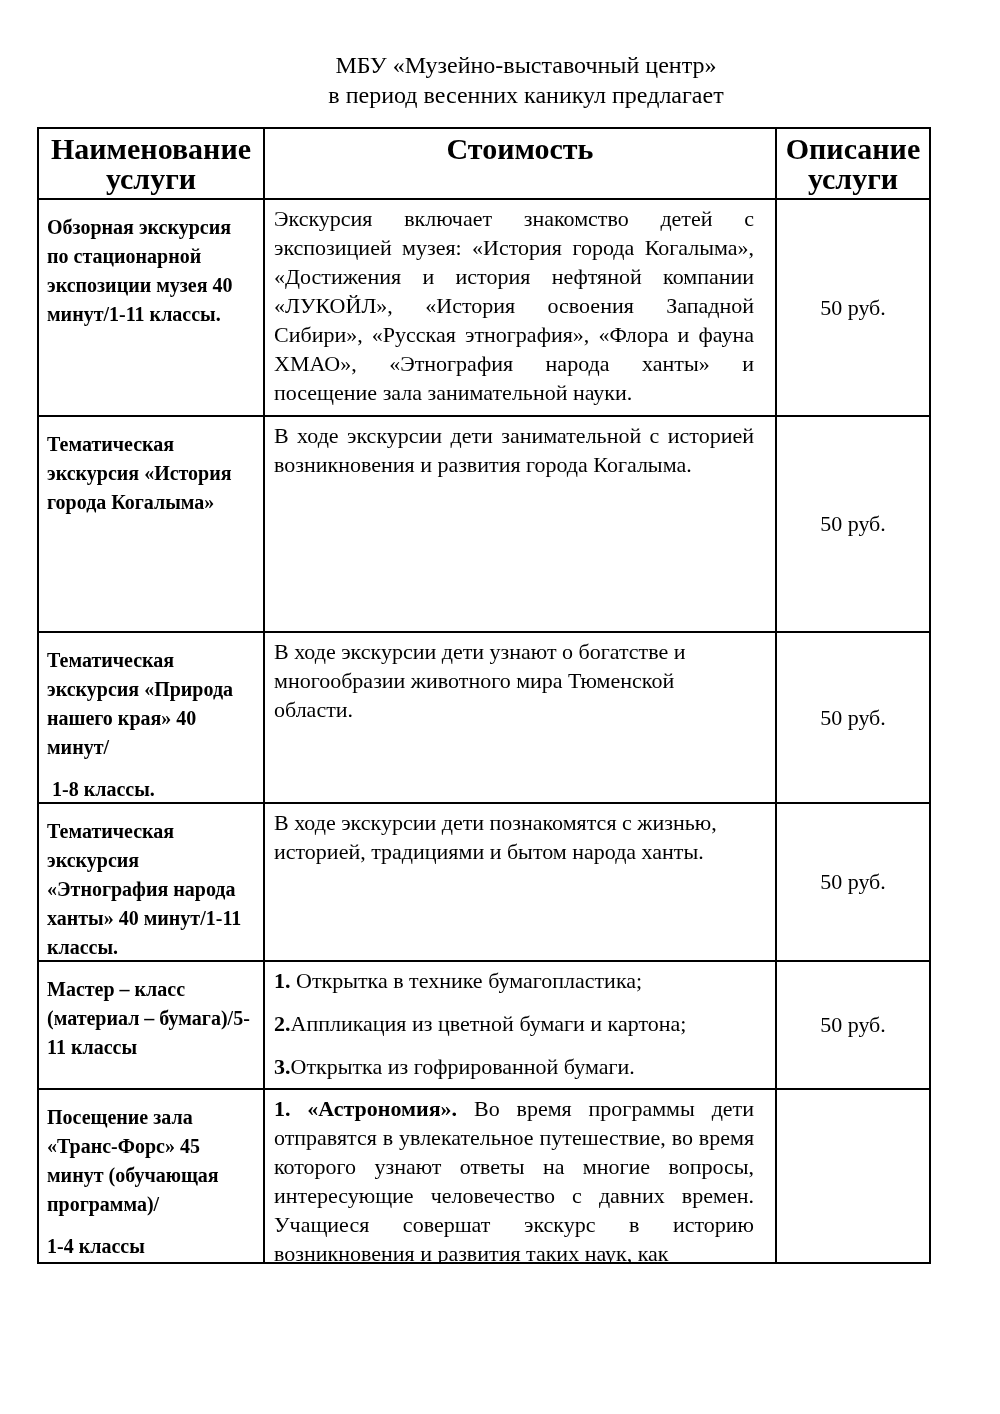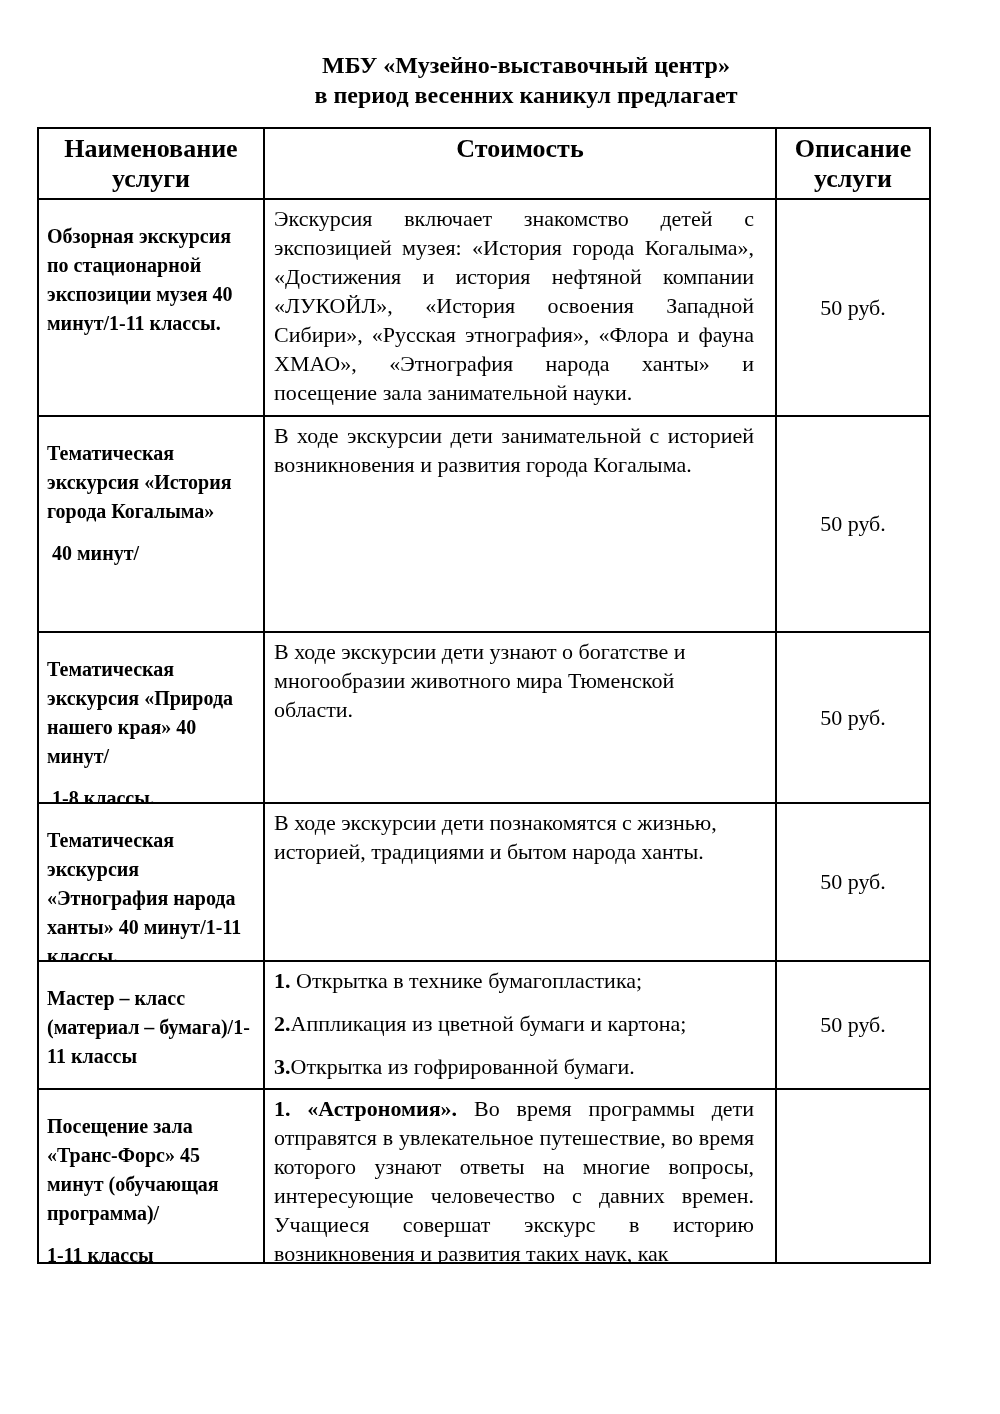--- a/index.html
+++ b/index.html
@@ -8,21 +8,21 @@
     background: #ffffff;
     color: #000000;
     font-family: "Liberation Serif", "DejaVu Serif", serif;
     overflow: hidden;
   }
   .titles {
     padding: 50px 0 0 52px;
     text-align: center;
   }
   .title {
-    font-weight: bold;
+    font-weight: normal;
     font-size: 24px;
     line-height: 30px;
   }
   .title + .title { margin-top: 0; }
 
   .doc-table {
     margin: 17px 0 0 37px;
     display: grid;
     grid-template-columns: 226px 512px 152px;
     grid-template-rows: 71px 217px 216px 171px 158px 128px 172px;
@@ -33,30 +33,30 @@
     box-sizing: border-box;
     border-right: 2px solid #000;
     border-bottom: 2px solid #000;
     overflow: hidden;
   }
   .cell:nth-child(3n) { border-right: none; }
   .cell:nth-child(n+19) { border-bottom: none; }
 
   .c-head {
     font-weight: bold;
-    font-size: 26px;
+    font-size: 30px;
     line-height: 30px;
     text-align: center;
     padding: 5px 6px 0;
   }
   .c-name {
     font-weight: bold;
     font-size: 20px;
     line-height: 29px;
-    padding: 22px 8px 0 8px;
+    padding: 13px 8px 0 8px;
   }
   .c-name p {
     margin: 0 0 13px 0;
     white-space: pre-wrap;
   }
   .c-desc {
     font-size: 22px;
     line-height: 29px;
     padding: 4px 21px 0 9px;
   }
@@ -90,21 +90,20 @@
     <div class="cell c-name">
       <p>Обзорная экскурсия по стационарной экспозиции музея 40 минут/1-11 классы.</p>
     </div>
     <div class="cell c-desc justify">
       <p><b></b><span>Экскурсия включает знакомство детей с экспозицией музея: «История города Когалыма», «Достижения и история нефтяной компании «ЛУКОЙЛ», «История освоения Западной Сибири», «Русская этнография», «Флора и фауна ХМАО», «Этнография народа ханты» и посещение зала занимательной науки.</span></p>
     </div>
     <div class="cell c-price">50 руб.</div>
 
     <div class="cell c-name">
       <p>Тематическая экскурсия «История города Когалыма»</p>
-      <p> 40 минут/</p>
     </div>
     <div class="cell c-desc justify">
       <p><b></b><span>В ходе экскурсии дети занимательной с историей возникновения и развития города Когалыма.</span></p>
     </div>
     <div class="cell c-price">50 руб.</div>
 
     <div class="cell c-name">
       <p>Тематическая экскурсия «Природа нашего края» 40 минут/</p>
       <p> 1-8 классы.</p>
     </div>
@@ -115,32 +114,32 @@
 
     <div class="cell c-name">
       <p>Тематическая экскурсия «Этнография народа ханты» 40 минут/1-11 классы.</p>
     </div>
     <div class="cell c-desc">
       <p><b></b><span>В ходе экскурсии дети познакомятся с жизнью, историей, традициями и бытом народа ханты.</span></p>
     </div>
     <div class="cell c-price">50 руб.</div>
 
     <div class="cell c-name">
-      <p>Мастер – класс (материал – бумага)/1-11 классы</p>
+      <p>Мастер – класс (материал – бумага)/5-11 классы</p>
     </div>
     <div class="cell c-desc">
       <p><b>1.</b><span> Открытка в технике бумагопластика;</span></p>
       <p><b>2.</b><span>Аппликация из цветной бумаги и картона;</span></p>
       <p><b>3.</b><span>Открытка из гофрированной бумаги.</span></p>
     </div>
     <div class="cell c-price">50 руб.</div>
 
     <div class="cell c-name">
       <p>Посещение зала «Транс-Форс» 45 минут (обучающая программа)/</p>
-      <p>1-11 классы</p>
+      <p>1-4 классы</p>
     </div>
     <div class="cell c-desc justify">
       <p><b>1. «Астрономия».</b><span> Во время программы дети отправятся в увлекательное путешествие, во время которого узнают ответы на многие вопросы, интересующие человечество с давних времен. Учащиеся совершат экскурс в историю возникновения и развития таких наук, как</span></p>
     </div>
     <div class="cell c-price"></div>
 
   </div>
 </div>
 
 </body></html>

